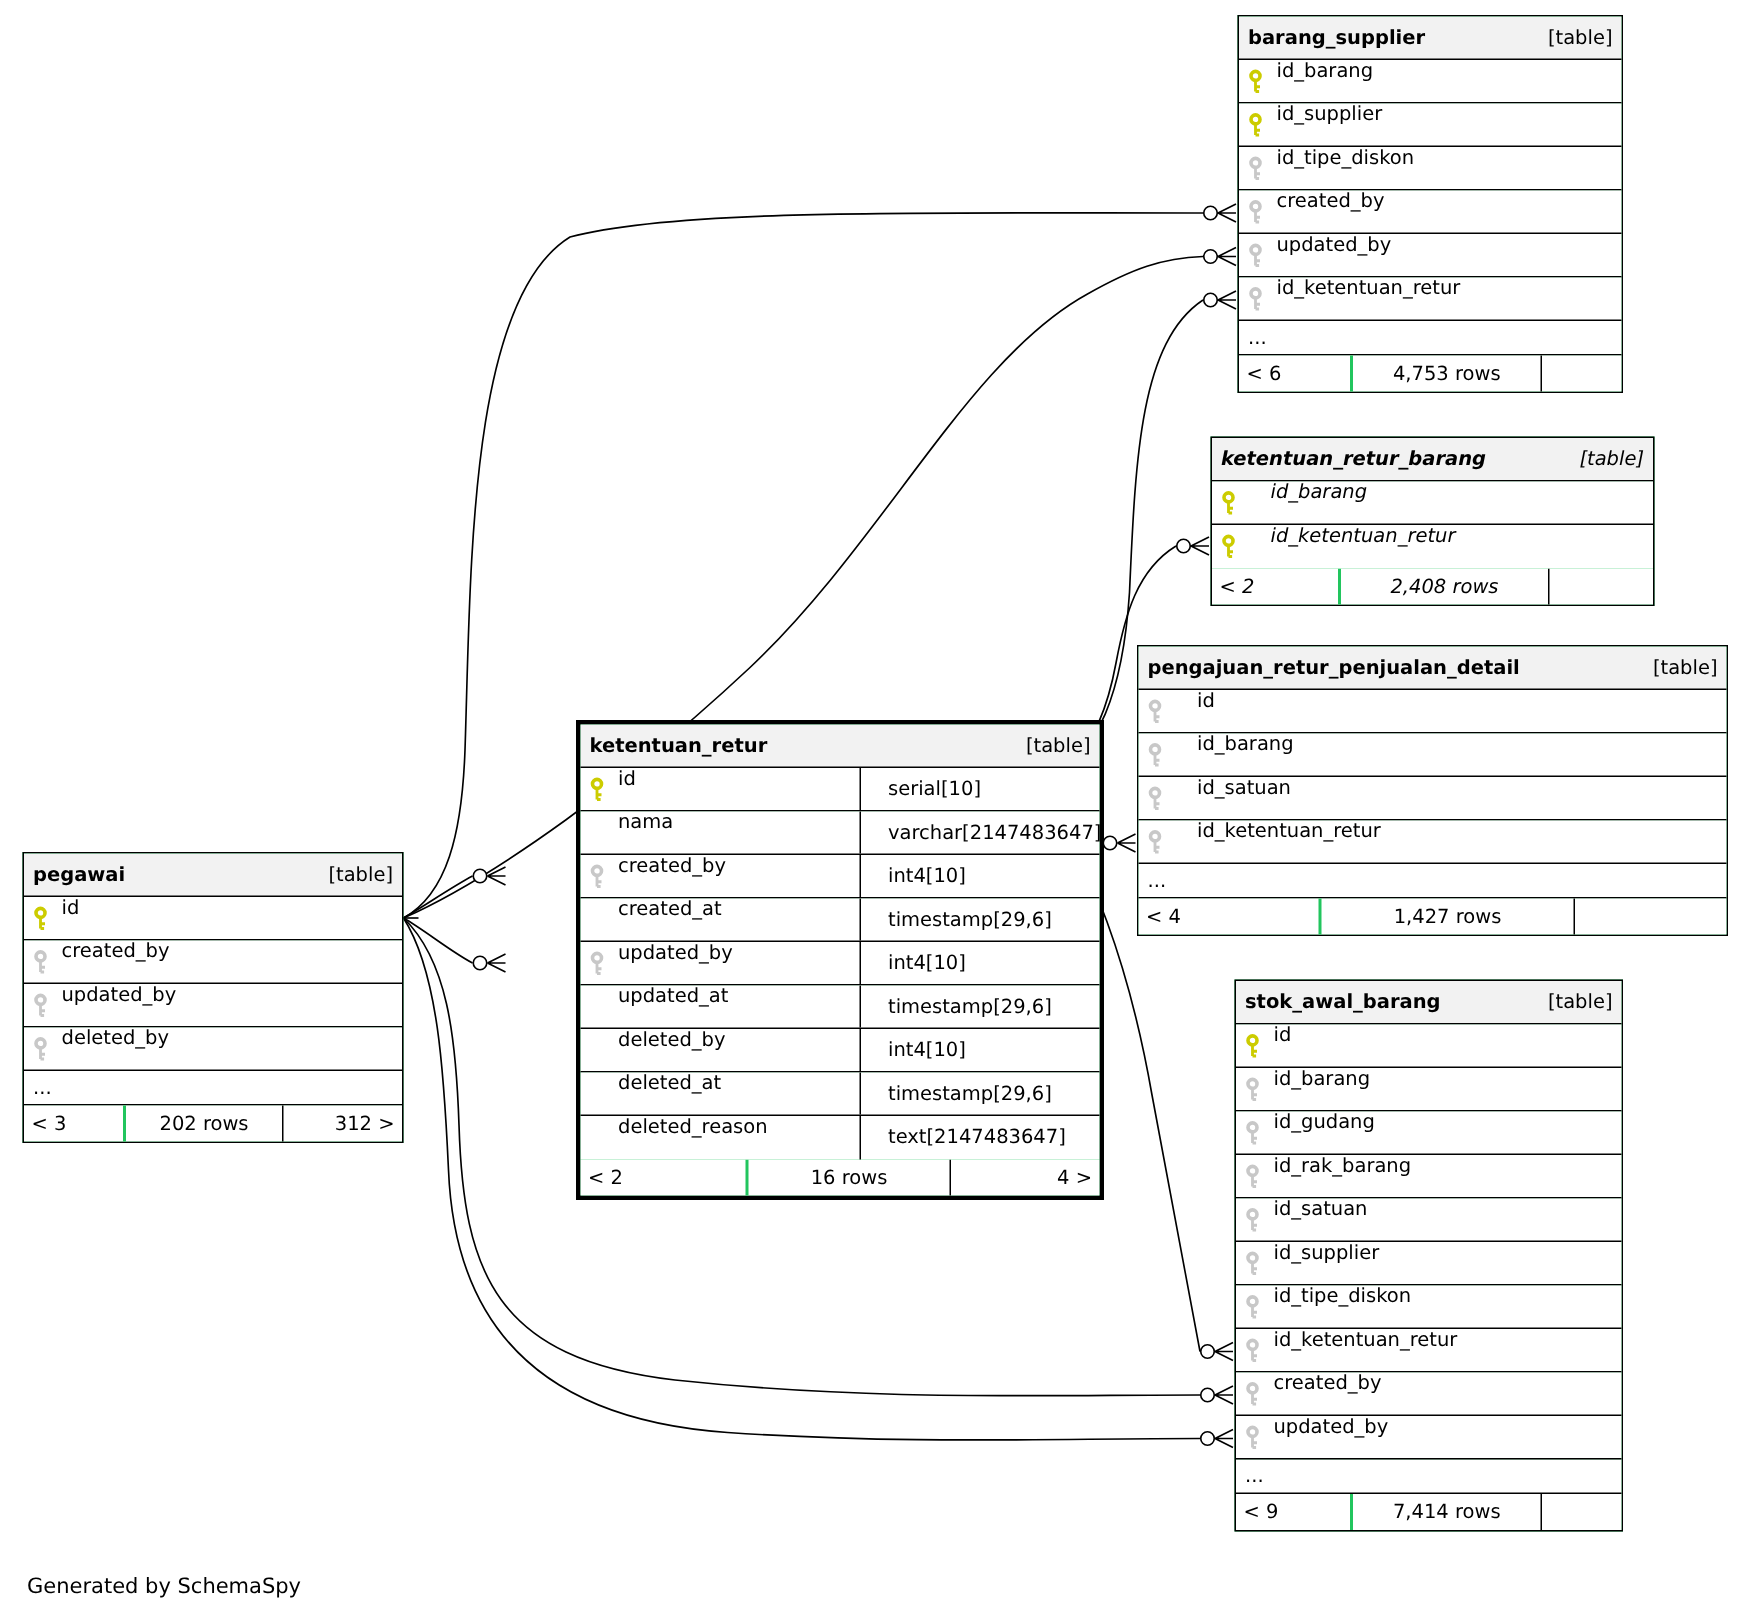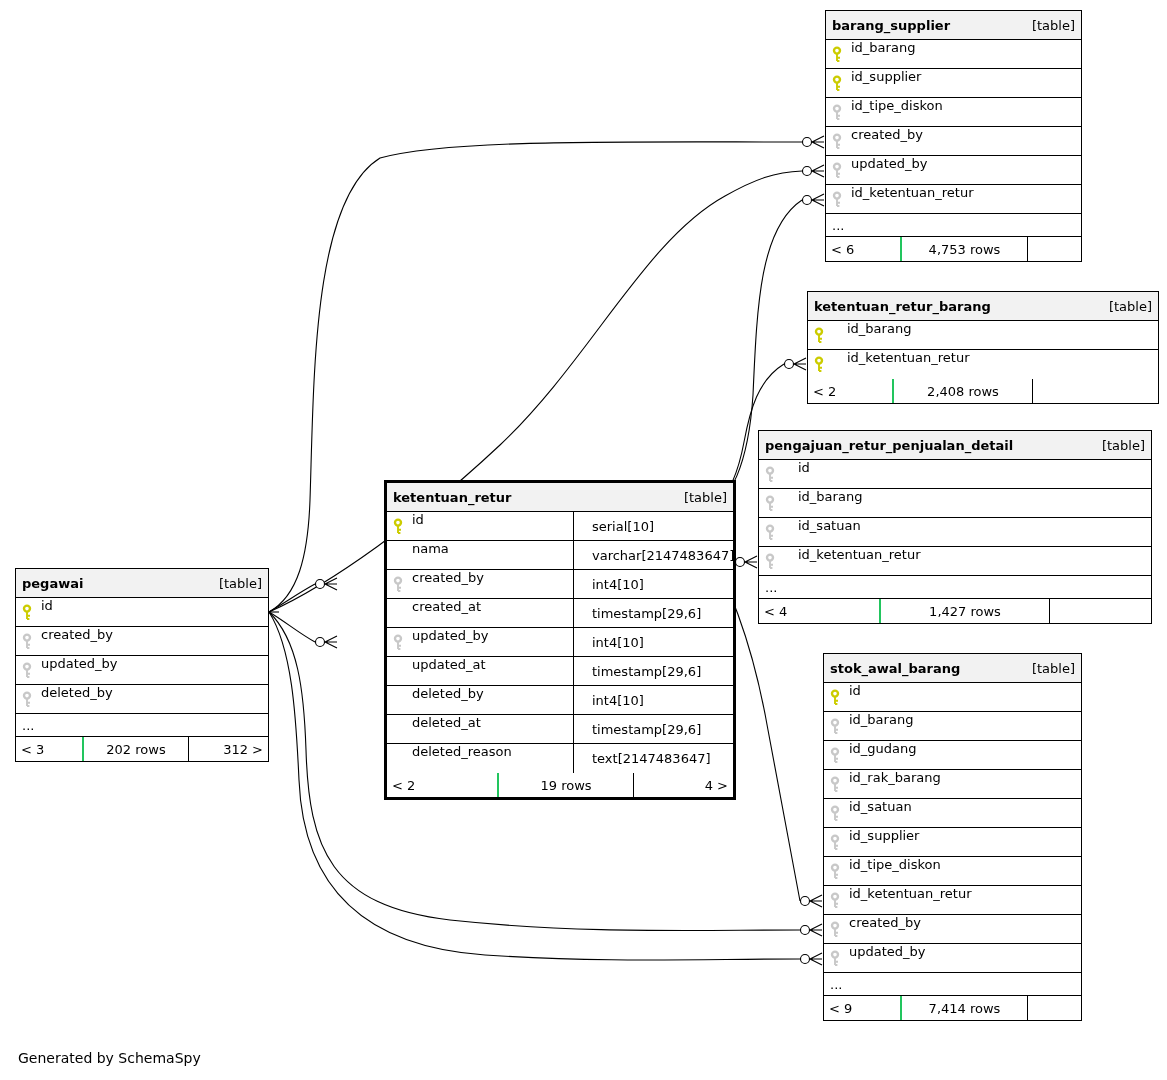--- a/index.html
+++ b/index.html
@@ -160,21 +160,21 @@
       </div>
       <div class="dots">...</div>
     </div>
   <div class="ftr">
     <span class="f0">&lt; 6</span>
     <span class="f1">4,753 rows</span>
     <span class="f2"></span>
   </div>
 </div>
 
-<div class="tbl" data-table="1" style="left:807px;top:291px;width:352px;">
+<div class="tbl" data-table="1" style="left:807px;top:291px;width:296px;font-style:italic;">
   <div class="hdr">
     <span class="tname">ketentuan_retur_barang</span>
     <span class="ttag">[table]</span>
   </div>
   <div>
       <div class="row wide">
         <span class="keyicon">
           <svg width="11" height="17" viewBox="0 0 11 17">
  <circle cx="5" cy="4.6" r="3" fill="none" stroke="#cccc00" stroke-width="2.4"></circle>
  <path d="M5 7.6 L5 15 M5 11.8 L8 11.8 M5 15 L7.4 15" stroke="#cccc00" stroke-width="1.9" fill="none"></path>
@@ -312,21 +312,21 @@
         <span class="ctype">timestamp[29,6]</span>
       </div>
       <div class="row">
         <span class="keyicon"></span>
         <span class="cname">deleted_reason</span>
         <span class="ctype">text[2147483647]</span>
       </div>
     </div>
   <div class="ftr">
     <span class="f0">&lt; 2</span>
-    <span class="f1">19 rows</span>
+    <span class="f1">16 rows</span>
     <span class="f2">4 &gt;</span>
   </div>
 </div>
 
 <div class="tbl" data-table="4" style="left:15px;top:568px;width:254px;">
   <div class="hdr">
     <span class="tname">pegawai</span>
     <span class="ttag">[table]</span>
   </div>
   <div>

